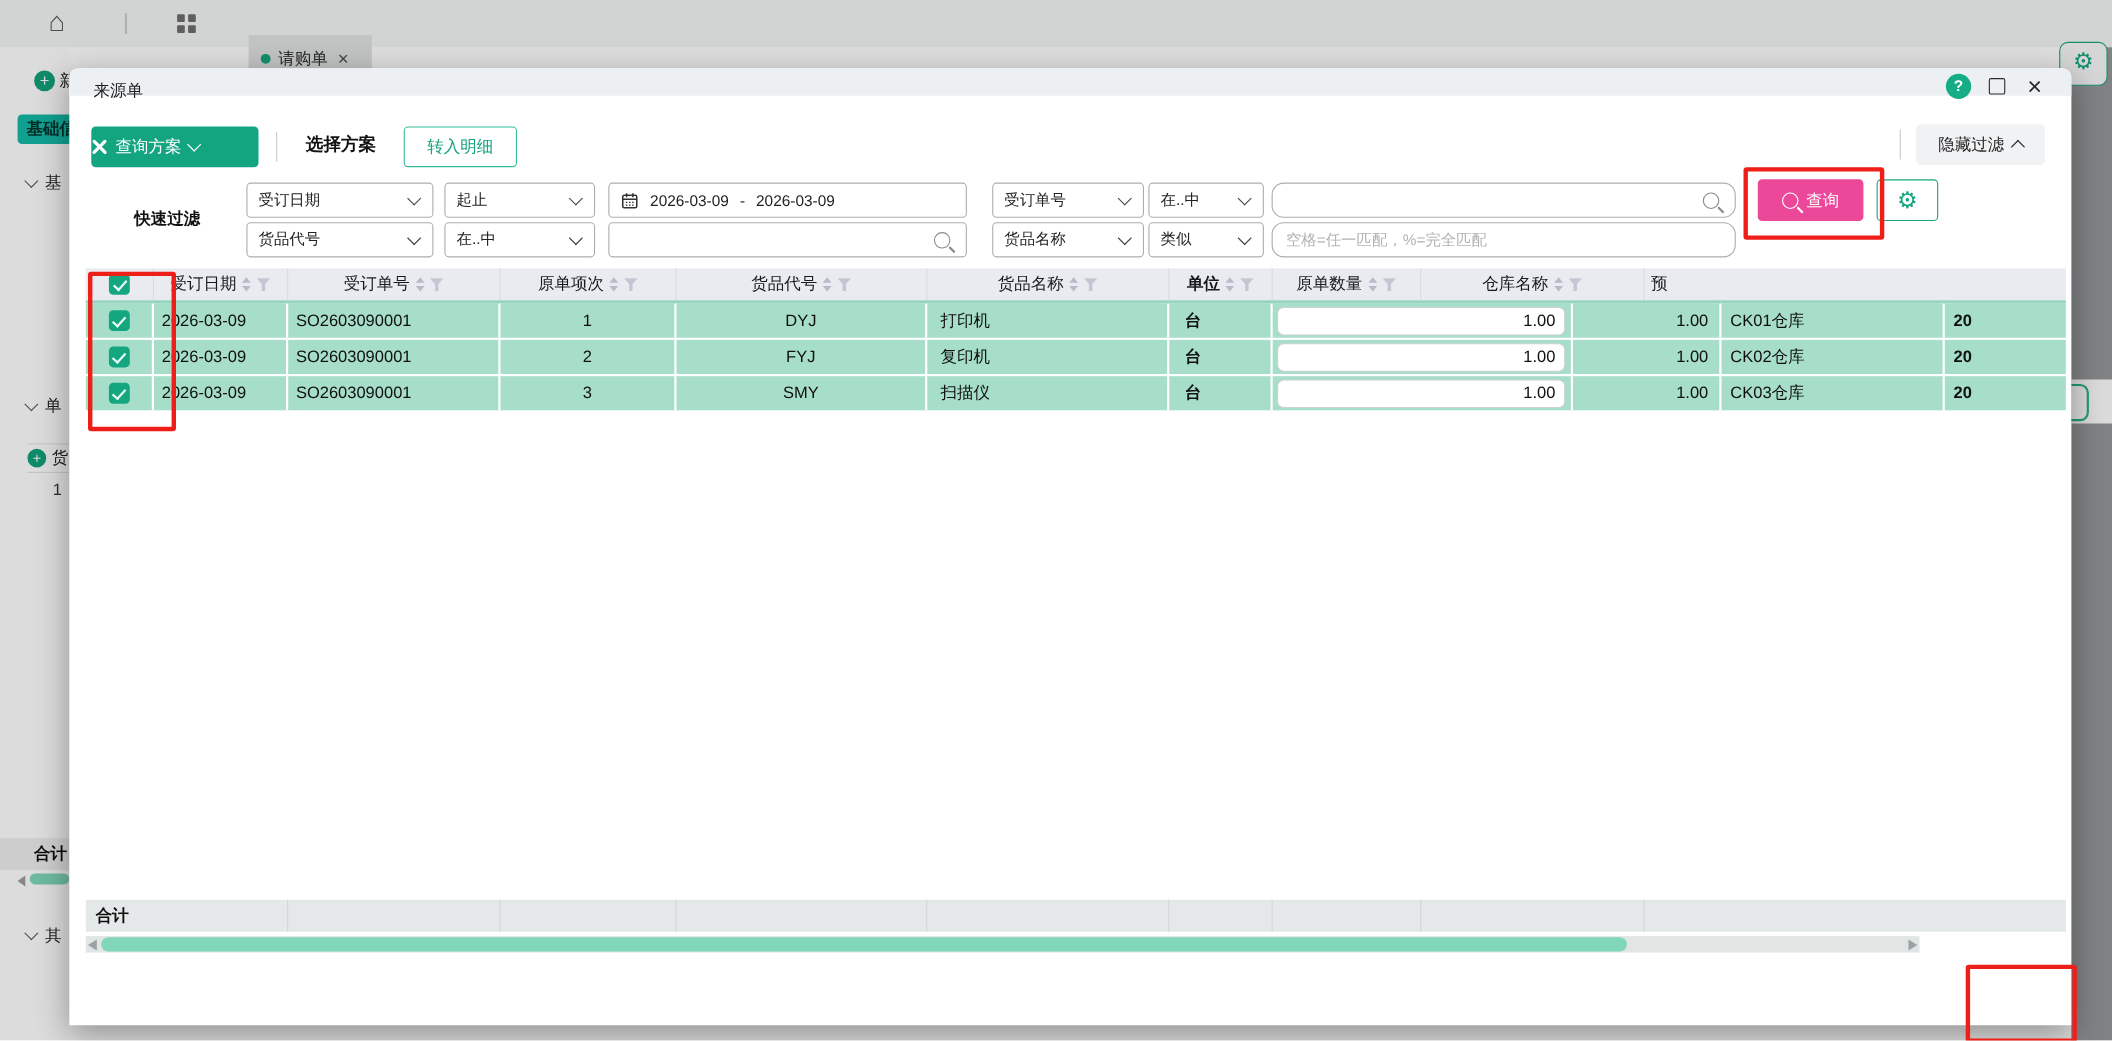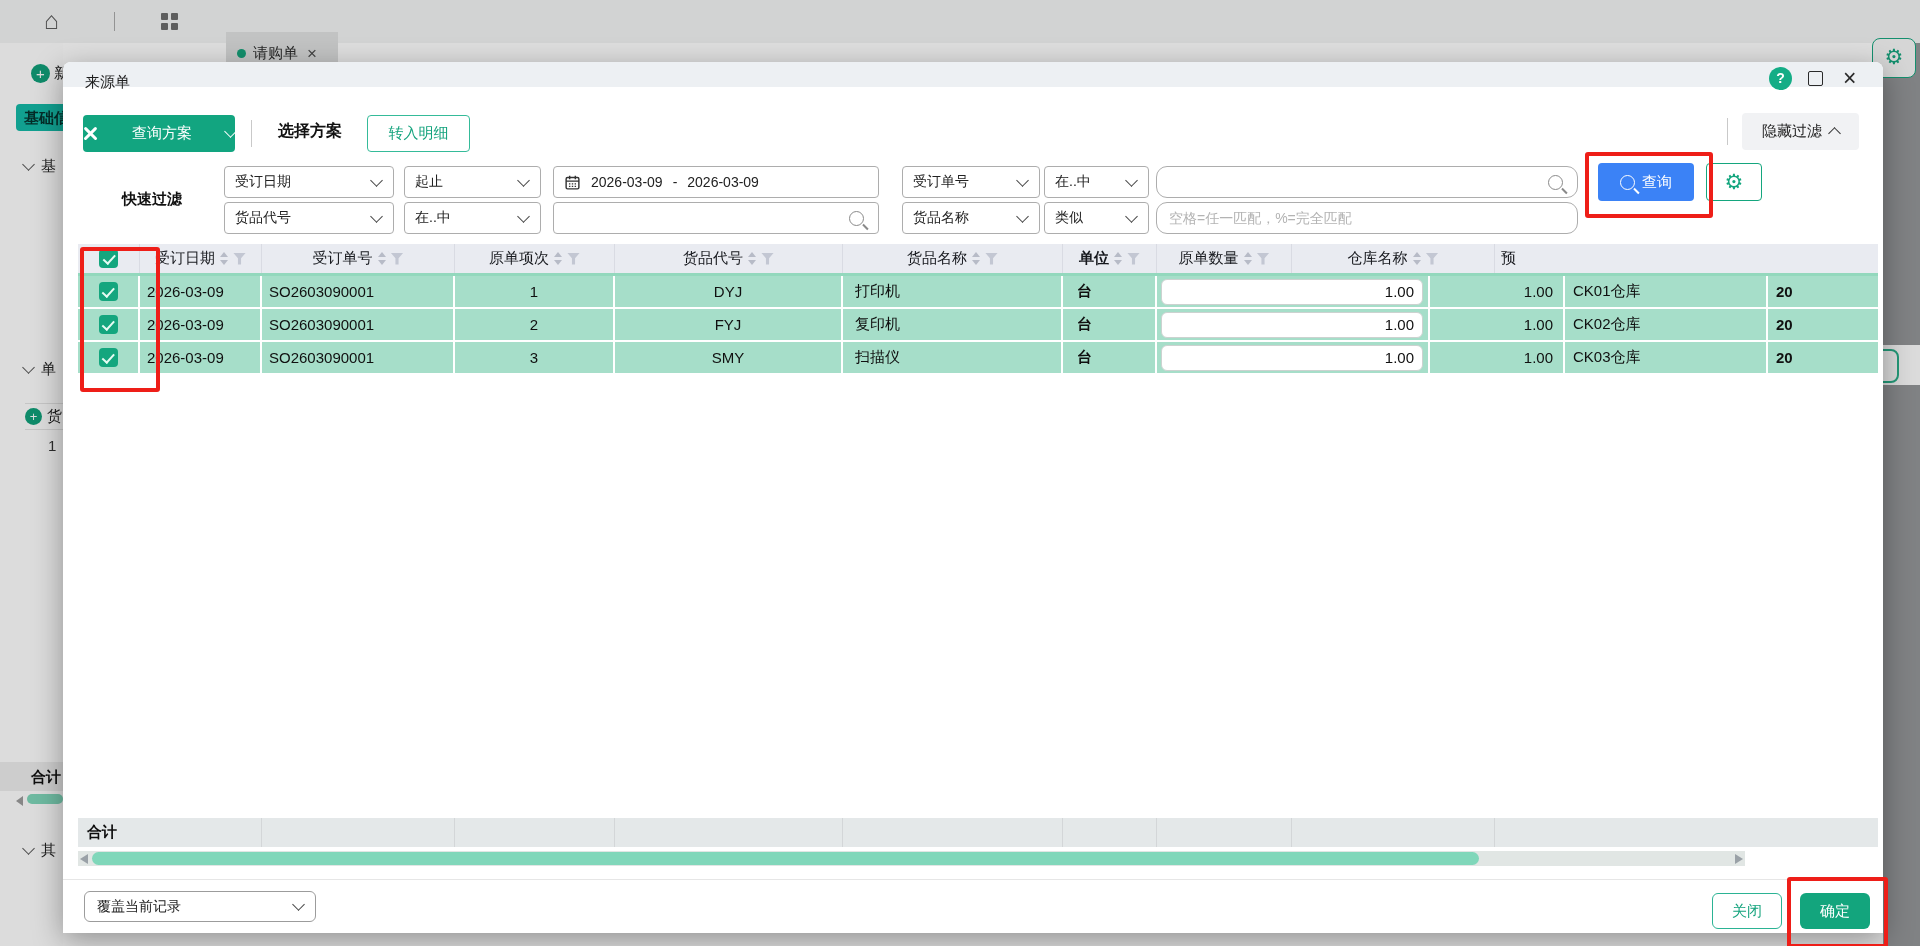--- a/index.html
+++ b/index.html
@@ -38,21 +38,21 @@
   
   .overlay{position:absolute;inset:0;background:rgba(0,0,0,0.13);z-index:5;}
   
   .modal{position:absolute;left:63px;top:62px;width:1820px;height:870px;background:#fff;z-index:10;border-radius:8px 8px 0 0;box-shadow:0 8px 30px rgba(0,0,0,.35);}
   .m-title{position:absolute;left:0;top:0;width:100%;height:25px;background:#edf0f3;border-radius:8px 8px 0 0;}
   .m-title-text{position:absolute;left:22px;top:11px;font-size:15px;color:#1d1d1d;}
   .help-ic{position:absolute;left:1706px;top:5px;width:23px;height:23px;border-radius:50%;background:#14ad86;color:#fff;font-size:14px;font-weight:bold;text-align:center;line-height:23px;}
   .max-ic{position:absolute;left:1745px;top:9px;width:15px;height:15px;border:1.7px solid #2a2a2a;border-radius:2px;box-sizing:border-box;}
   .close-ic{position:absolute;left:1780px;top:2px;font-size:23px;color:#2a2a2a;line-height:28px;}
   
-  .btn-scheme{position:absolute;left:20px;top:53px;width:152px;height:37px;background:#12a580;border-radius:4px;color:#fff;font-size:15px;display:flex;align-items:center;justify-content:space-between;gap:7px;box-sizing:border-box;}
+  .btn-scheme{position:absolute;left:20px;top:53px;width:152px;height:37px;background:#12a580;border-radius:4px;color:#fff;font-size:15px;display:flex;align-items:center;justify-content:flex-start;gap:7px;box-sizing:border-box;}
   .x-ic{width:15px;height:15px;position:relative;}
   .x-ic::before,.x-ic::after{content:"";position:absolute;left:-1px;top:6px;width:17px;height:3.2px;background:#fff;border-radius:2px;}
   .x-ic::before{transform:rotate(45deg);} .x-ic::after{transform:rotate(-45deg);}
   .chev{width:8px;height:8px;border-right:1.8px solid currentColor;border-bottom:1.8px solid currentColor;transform:rotate(45deg);margin-top:-4px;display:inline-block;}
   .chev.up{transform:rotate(-135deg);margin-top:4px;}
   .tb-div2{position:absolute;left:188px;top:58px;width:1px;height:27px;background:#c9c9c9;}
   .lbl-select{position:absolute;left:215px;top:59px;font-size:16px;font-weight:bold;color:#111;}
   .btn-detail{position:absolute;left:304px;top:53px;width:103px;height:37px;border:1px solid #35bb99;border-radius:4px;color:#14a37d;font-size:15px;background:#fff;display:flex;align-items:center;justify-content:center;box-sizing:border-box;}
   .tb-div3{position:absolute;left:1664px;top:56px;width:1px;height:27px;background:#c9c9c9;}
   .btn-hide{position:absolute;left:1679px;top:51px;width:117px;height:37px;background:#f1f2f4;border-radius:4px;color:#222;font-size:15px;display:flex;align-items:center;justify-content:center;gap:8px;}
@@ -64,21 +64,21 @@
   .inp{padding-left:10px;position:absolute;}
   .inp input{border:none;outline:none;flex:1;font-size:14px;font-family:inherit;color:#222;background:transparent;min-width:0;}
   .inp input::placeholder{color:#b3b3b3;}
   .mag{width:13px;height:13px;border:1.8px solid #8a8a8a;border-radius:50%;position:relative;flex-shrink:0;margin-right:14px;}
   .mag::after{content:"";position:absolute;width:7px;height:1.8px;background:#8a8a8a;transform:rotate(45deg);right:-6px;bottom:-3px;}
   .r1{top:104px;} .r2{top:140px;}
   .fx1{left:161px;width:170px;} .fx2{left:341px;width:137px;} .fx3{left:490px;width:326px;}
   .fx4{left:839px;width:138px;} .fx5{left:981px;width:105px;} .fx6{left:1093px;width:422px;border-radius:11px;}
   .daterange{padding:0 10px;gap:10px;}
   .cal-ic{width:17px;height:17px;flex-shrink:0;}
-  .btn-query{position:absolute;left:1535px;top:101px;width:96px;height:38px;background:#3b82f6;border-radius:4px;color:#fff;font-size:15px;display:flex;align-items:center;justify-content:center;gap:7px;}
+  .btn-query{position:absolute;left:1535px;top:101px;width:96px;height:38px;background:#ec4899;border-radius:4px;color:#fff;font-size:15px;display:flex;align-items:center;justify-content:center;gap:7px;}
   .btn-query .mag{border-color:#fff;margin-right:0;}
   .btn-query .mag::after{background:#fff;}
   .btn-gear{position:absolute;left:1643px;top:101px;width:56px;height:38px;border:1px solid #14a67e;border-radius:4px;background:#fff;color:#14a67e;font-size:21px;display:flex;align-items:center;justify-content:center;box-sizing:border-box;}
   
   .tbl{position:absolute;left:15px;top:182px;width:1800px;}
   .thead{display:flex;height:29px;background:#e9ebf1;border-bottom:3px solid #93d8bd;align-items:center;}
   .thead .cell{height:100%;display:flex;align-items:center;justify-content:center;gap:5px;border-right:1px solid #d9dbe3;box-sizing:border-box;font-size:15px;color:#16181d;overflow:hidden;}
   .trow{display:flex;height:31px;background:#a6dec9;align-items:center;margin-bottom:2px;}
   .trow .cell{height:100%;display:flex;align-items:center;border-right:2px solid #fff;box-sizing:border-box;font-size:15px;color:#101010;overflow:hidden;}
   .c0{width:62px;justify-content:center;}
@@ -396,25 +396,17 @@
     <div class="cell c9"></div>
     <div class="cell c10"></div>
   </div>
 
   <div class="hscroll">
     <span class="hs-left"></span>
     <span class="hs-thumb"></span>
     <span class="hs-right"></span>
   </div>
 
-  <div class="m-bottom">
-    <div class="dd-mode">
-      <span>覆盖当前记录</span>
-      <span class="chev" style="color:#444;"></span>
-    </div>
-    <div class="btn-close">关闭</div>
-    <div class="btn-ok">确定</div>
-  </div>
 </div>
 
 <div class="redbox rb1"></div>
 <div class="redbox rb2"></div>
 <div class="redbox rb3"></div>
 
 </body></html>

